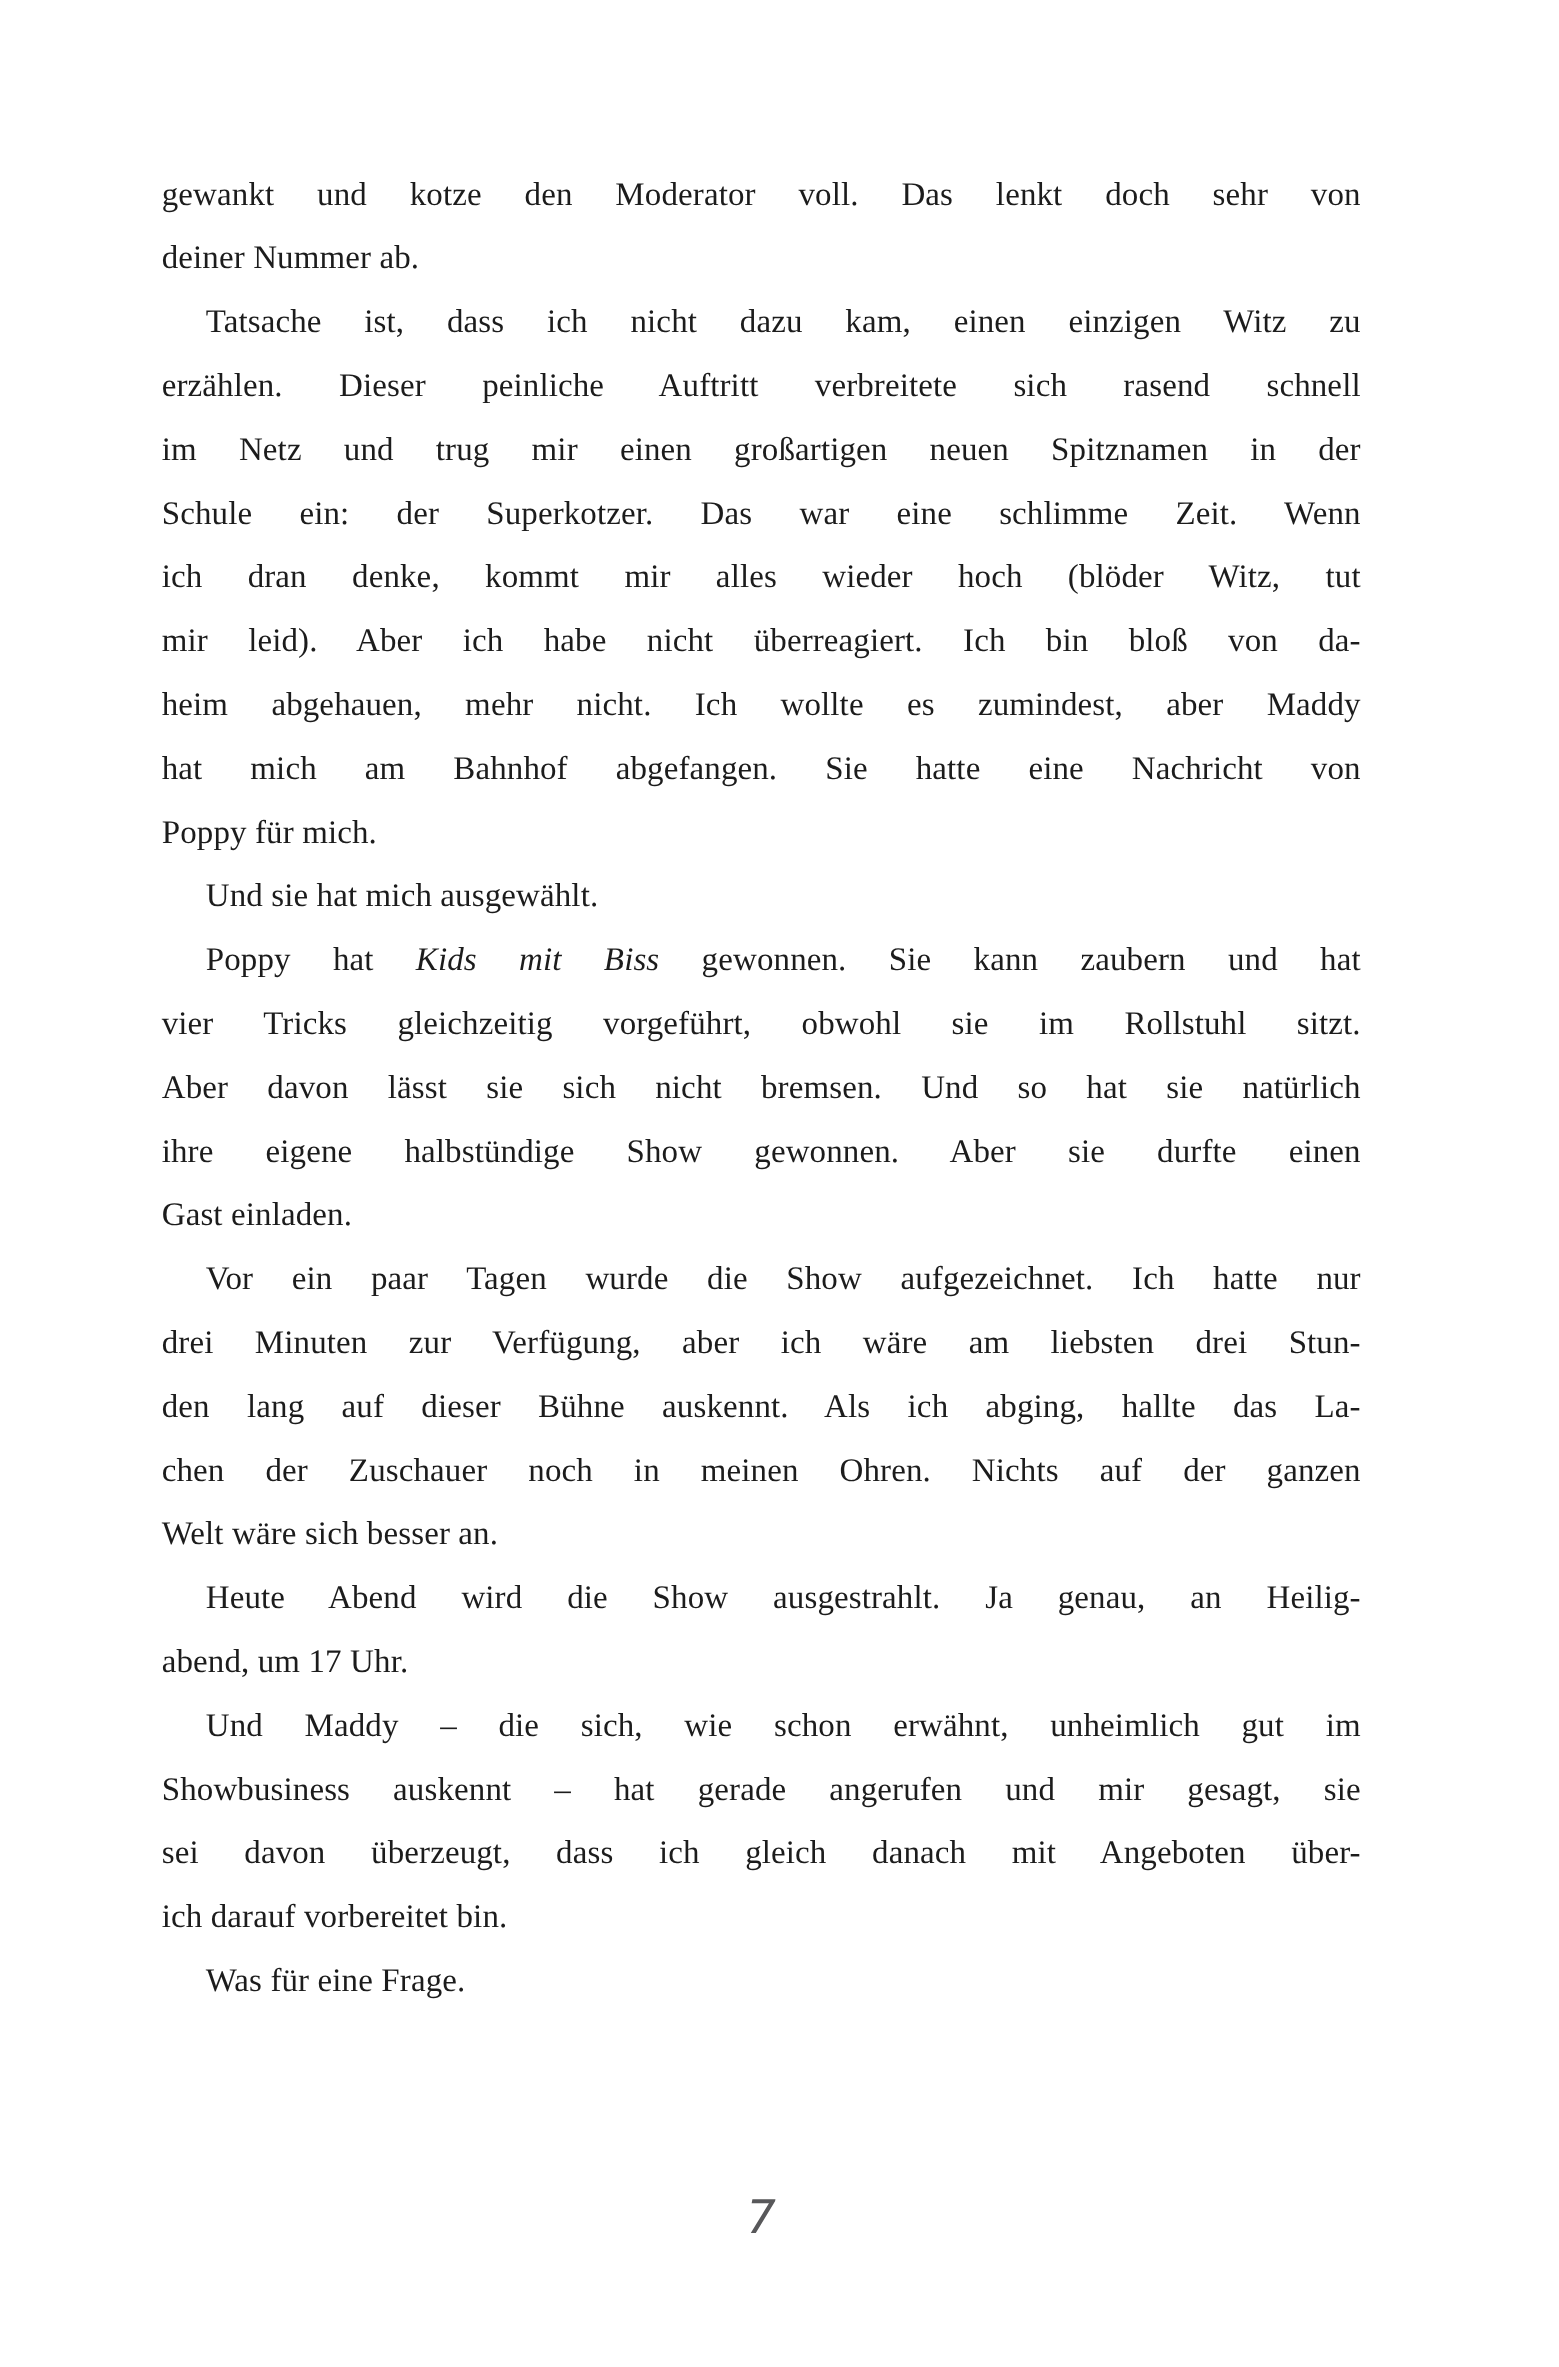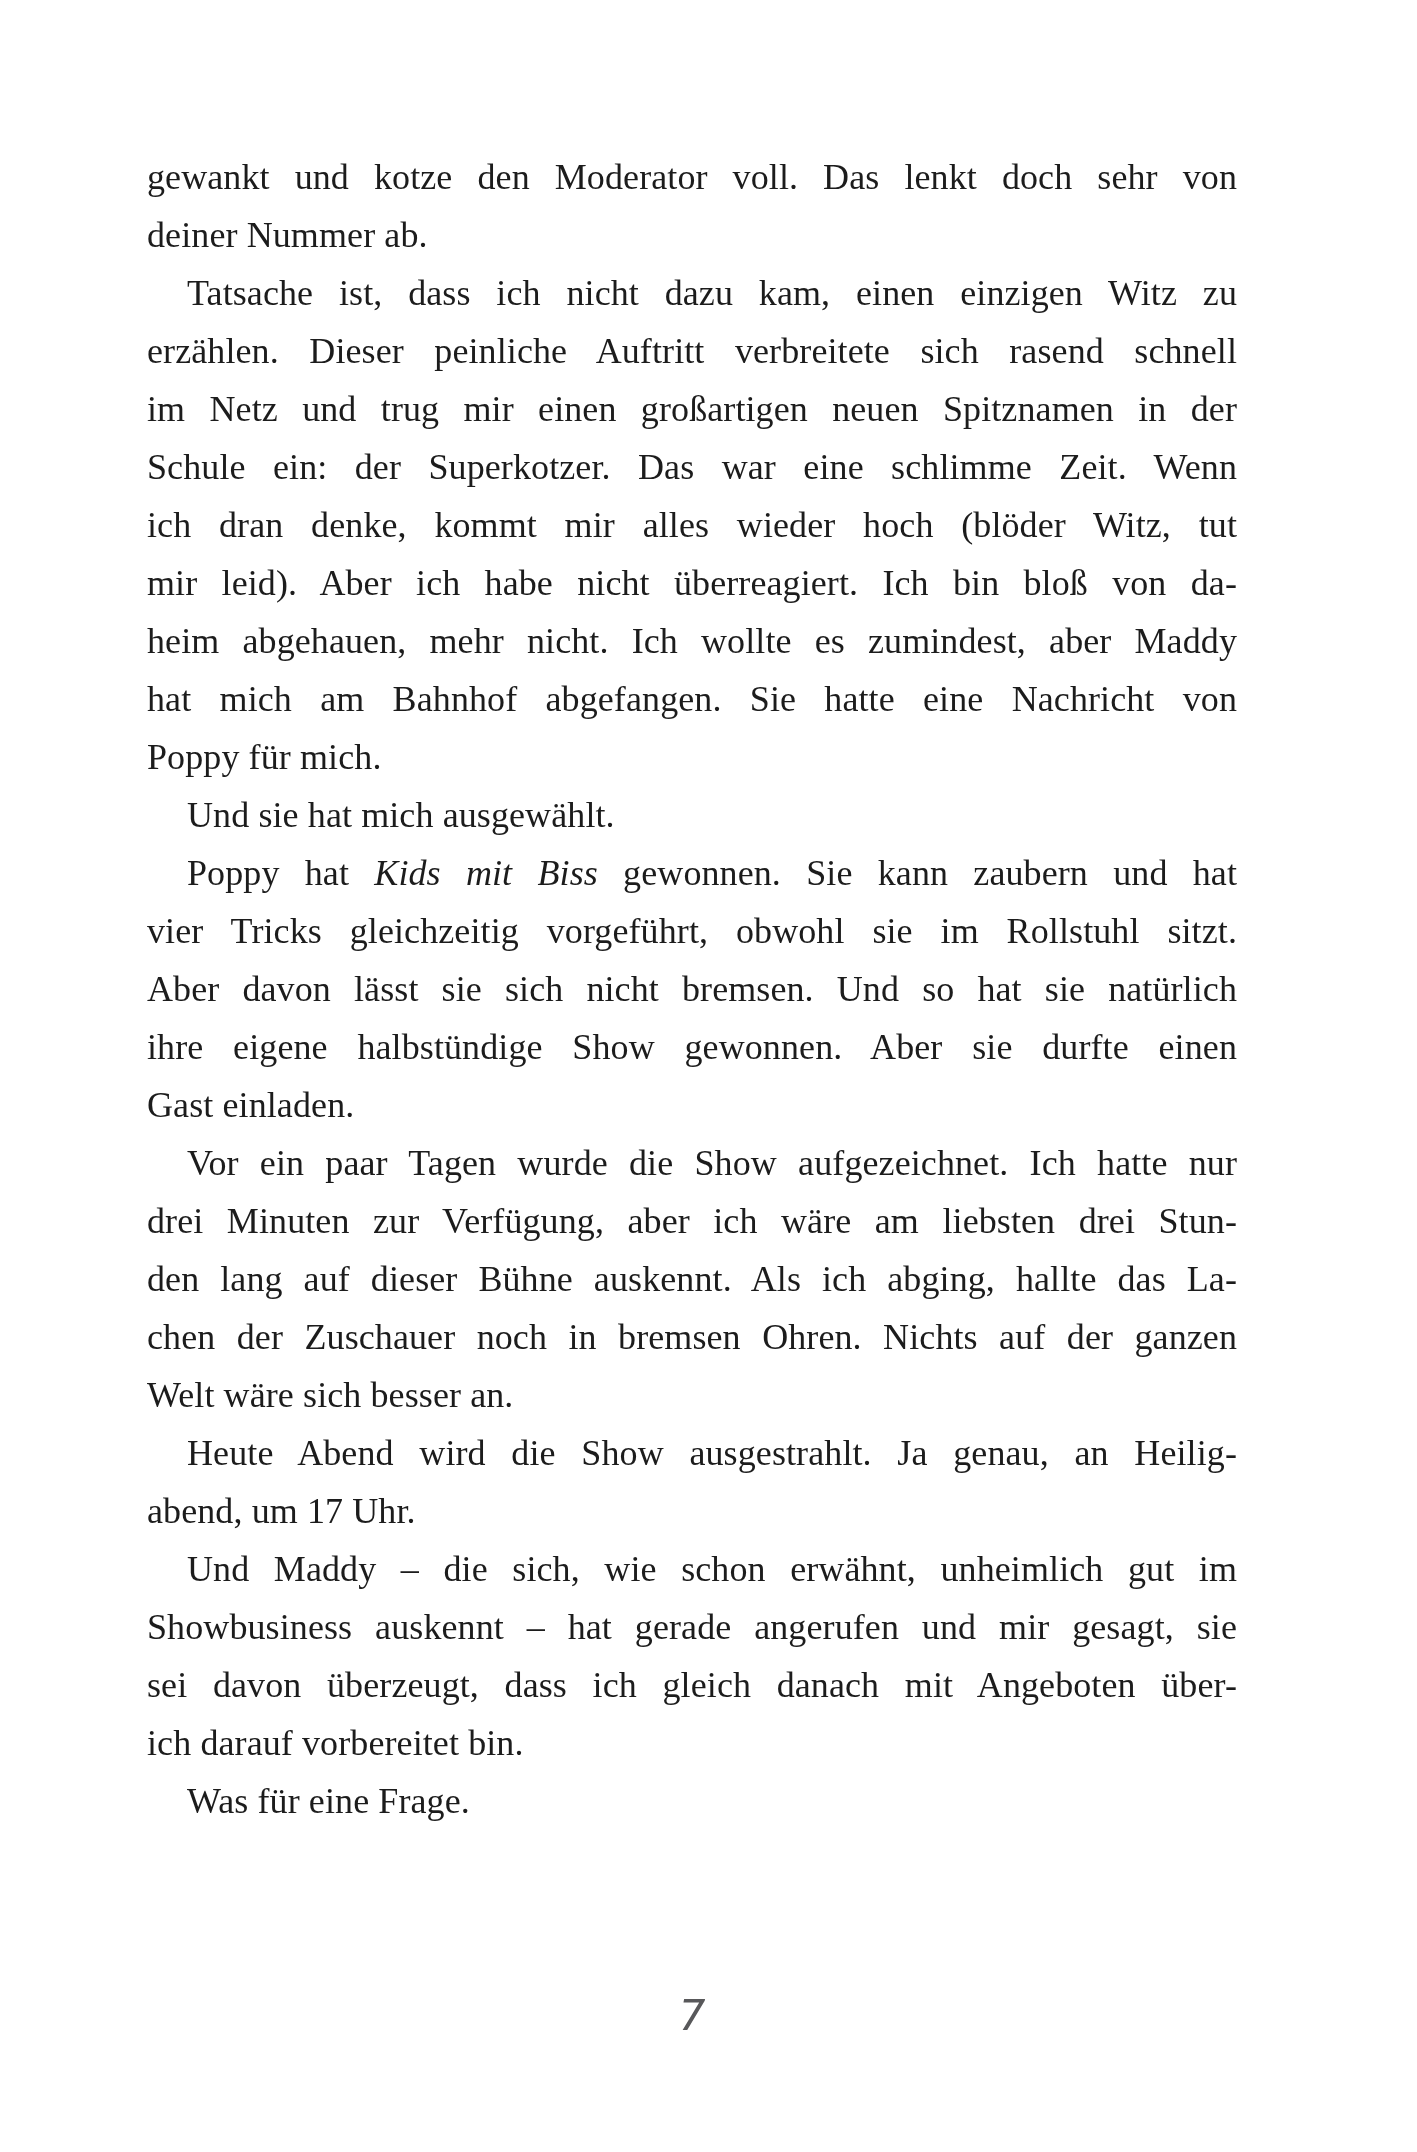--- a/index.html
+++ b/index.html
@@ -13,21 +13,21 @@
   }
   .page {
     position: absolute;
     inset: 0;
   }
   .text-block {
     position: absolute;
     left: 147px;
     top: 148px;
     width: 1090px;
-    font-size: 36px;
+    font-size: 30px;
     line-height: 58px;
     letter-spacing: 0.1px;
   }
   .para { margin: 0; padding: 0; }
   .line {
     text-align: justify;
     text-align-last: justify;
     white-space: normal;
   }
   .line.last {
@@ -78,21 +78,21 @@
         <div class="line indent"><span>Poppy hat </span><em>Kids mit Biss</em><span> gewonnen. Sie kann zaubern und hat</span></div>
         <div class="line"><span>vier Tricks gleichzeitig vorgeführt, obwohl sie im Rollstuhl sitzt.</span></div>
         <div class="line"><span>Aber davon lässt sie sich nicht bremsen. Und so hat sie natürlich</span></div>
         <div class="line"><span>ihre eigene halbstündige Show gewonnen. Aber sie durfte einen</span></div>
         <div class="line last"><span>Gast einladen.</span></div>
       </div>
       <div class="para">
         <div class="line indent"><span>Vor ein paar Tagen wurde die Show aufgezeichnet. Ich hatte nur</span></div>
         <div class="line"><span>drei Minuten zur Verfügung, aber ich wäre am liebsten drei Stun-</span></div>
         <div class="line"><span>den lang auf dieser Bühne auskennt. Als ich abging, hallte das La-</span></div>
-        <div class="line"><span>chen der Zuschauer noch in bremsen Ohren. Nichts auf der ganzen</span></div>
+        <div class="line"><span>chen der Zuschauer noch in meinen Ohren. Nichts auf der ganzen</span></div>
         <div class="line last"><span>Welt wäre sich besser an.</span></div>
       </div>
       <div class="para">
         <div class="line indent"><span>Heute Abend wird die Show ausgestrahlt. Ja genau, an Heilig-</span></div>
         <div class="line last"><span>abend, um 17 Uhr.</span></div>
       </div>
       <div class="para">
         <div class="line indent"><span>Und Maddy – die sich, wie schon erwähnt, unheimlich gut im</span></div>
         <div class="line"><span>Showbusiness auskennt – hat gerade angerufen und mir gesagt, sie</span></div>
         <div class="line"><span>sei davon überzeugt, dass ich gleich danach mit Angeboten über-</span></div>

